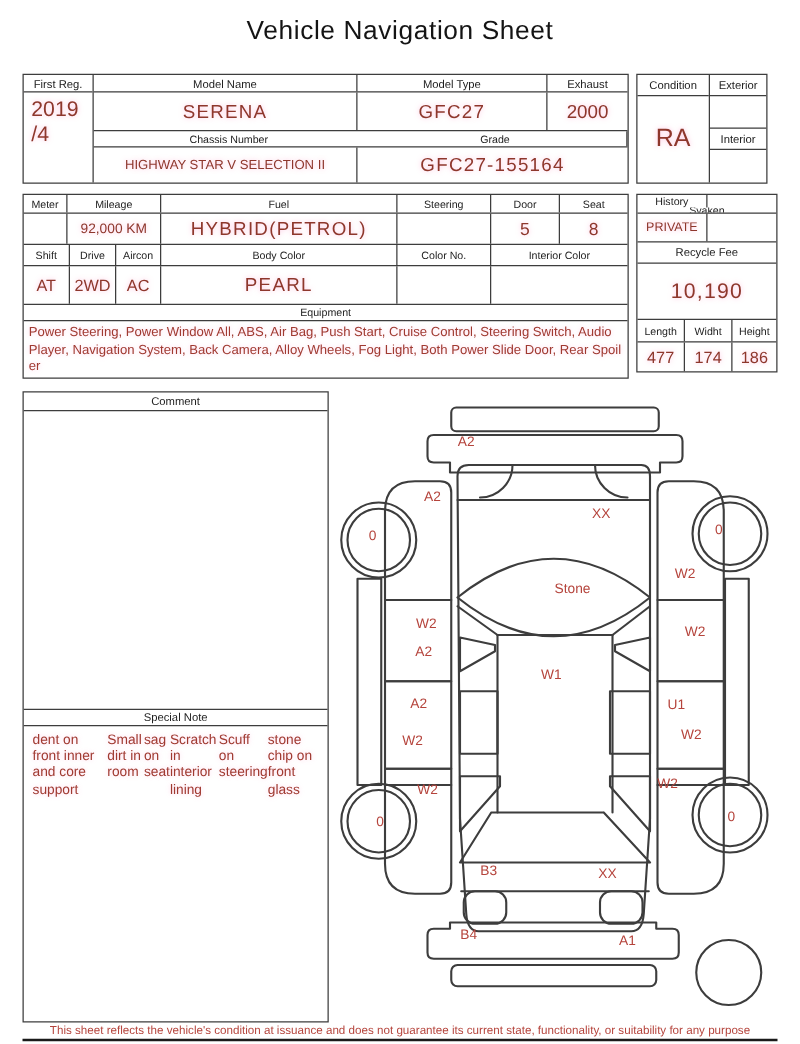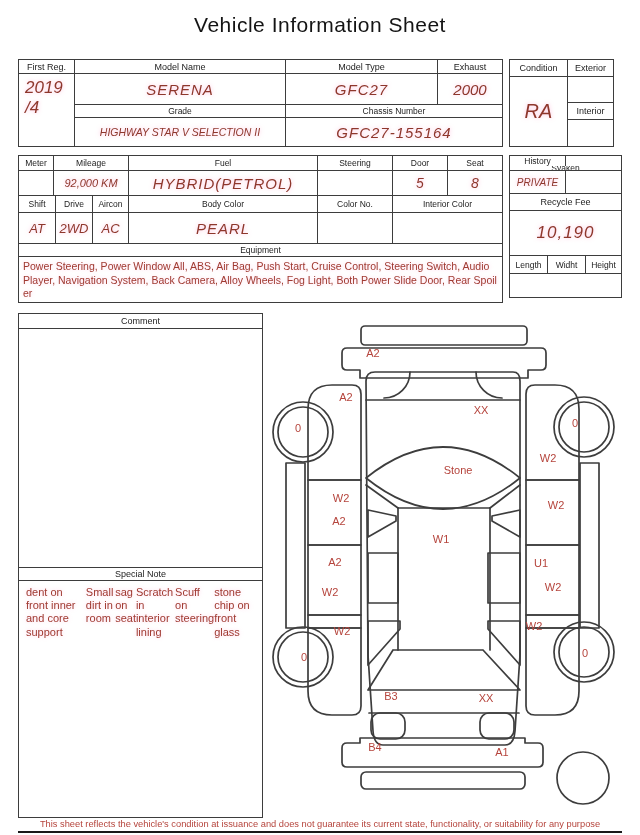--- a/index.html
+++ b/index.html
@@ -19,21 +19,21 @@
   .tbl{position:absolute;border:1.6px solid var(--line);background:#fff;
        display:flex;box-sizing:border-box;}
   .vstack{display:flex;flex-direction:column;box-sizing:border-box;min-width:0;}
   .row{display:flex;border-bottom:1.3px solid var(--line);box-sizing:border-box;min-height:0;}
   .row.last{border-bottom:none;}
   .cl{border-right:1.3px solid var(--line);display:flex;align-items:center;
       justify-content:center;box-sizing:border-box;overflow:hidden;min-width:0;}
   .cl.end{border-right:none;}
   .hd{font-size:9px;color:var(--ink);}
   .hd8{font-size:8.5px;color:var(--ink);}
-  .vl{color:var(--maroon);text-shadow:0 0 4px rgba(255,130,190,.5);font-style:italic;}
+  .vl{color:var(--maroon);text-shadow:0 0 4px rgba(255,130,190,.5);}
   .colsep{border-right:1.3px solid var(--line);}
   .rowline{border-bottom:1.3px solid var(--line);}
 
   .fs10{font-size:10px;} .fs105{font-size:10.5px;} .fs11{font-size:11px;}
   .fs13{font-size:13px;} .fs14{font-size:14px;} .fs15{font-size:15px;}
   .fs17{font-size:17px;} .fs20{font-size:20px;}
 
   #first-reg-value{justify-content:flex-start;align-items:flex-start;
      flex-direction:column;padding:4px 0 0 6px;line-height:20px;}
   #equipment-text{font-size:10.5px;line-height:13.5px;color:var(--red2);
@@ -52,21 +52,21 @@
      fill:none;stroke:var(--line);stroke-width:1.7;stroke-linejoin:round;stroke-linecap:round;}
   #car-svg text{font-family:"Liberation Sans",sans-serif;font-size:11px;
      fill:var(--red3);text-anchor:middle;stroke:none;}
   .ls1{letter-spacing:1px;}
 </style>
 </head>
 <body>
 
 <div id="sheet">
 
-  <div id="title">Vehicle Information Sheet</div>
+  <div id="title">Vehicle Navigation Sheet</div>
 
   <div class="tbl" style="left:18px;top:59px;width:485px;height:88px;">
     <div class="vstack colsep" style="width:56px;">
       <div class="cl end hd rowline" style="height:14px;">First Reg.</div>
       <div class="cl end vl fs17" id="first-reg-value" style="flex:1;">
         <span>2019</span>
         <span>/4</span>
       </div>
     </div>
     <div class="vstack" style="flex:1;">
@@ -74,22 +74,22 @@
         <div class="cl hd" style="width:211px;">Model Name</div>
         <div class="cl hd" style="width:152px;">Model Type</div>
         <div class="cl end hd" style="flex:1;">Exhaust</div>
       </div>
       <div class="row" style="height:31px;">
         <div class="cl vl fs15 ls1" style="width:211px;">SERENA</div>
         <div class="cl vl fs15 ls1" style="width:152px;">GFC27</div>
         <div class="cl end vl fs15" style="flex:1;">2000</div>
       </div>
       <div class="row" style="height:13px;">
+        <div class="cl end hd8" style="flex:1;">Chassis Number</div>
         <div class="cl hd8" style="width:211px;">Grade</div>
-        <div class="cl end hd8" style="flex:1;">Chassis Number</div>
       </div>
       <div class="row last" style="flex:1;">
         <div class="cl vl fs105" style="width:211px;">HIGHWAY STAR V SELECTION II</div>
         <div class="cl end vl fs15 ls1" style="flex:1;">GFC27-155164</div>
       </div>
     </div>
   </div>
 
   <div class="tbl" style="left:509px;top:59px;width:105px;height:88px;">
     <div class="vstack colsep" style="width:58px;">
@@ -157,20 +157,25 @@
     <div class="row" style="height:17px;">
       <div class="cl end hd" style="flex:1;">Recycle Fee</div>
     </div>
     <div class="row" style="height:45px;">
       <div class="cl end vl fs17 ls1" style="flex:1;">10,190</div>
     </div>
     <div class="row" style="height:18px;">
       <div class="cl hd8" style="width:38px;">Length</div>
       <div class="cl hd8" style="width:38px;">Widht</div>
       <div class="cl end hd8" style="flex:1;">Height</div>
+    </div>
+    <div class="row last" style="flex:1;">
+      <div class="cl vl fs13" style="width:38px;">477</div>
+      <div class="cl vl fs13" style="width:38px;">174</div>
+      <div class="cl end vl fs13" style="flex:1;">186</div>
     </div>
   </div>
 
   <div class="tbl vstack" style="left:18px;top:313px;width:245px;height:505px;flex-direction:column;justify-content:space-between;">
     <div class="row cl end hd" style="height:15px;border-right:none;">Comment</div>
     <div class="row" style="height:239px;"></div>
     <div class="row cl end hd" style="height:13px;border-right:none;">Special Note</div>
     <div class="row last" id="special-notes">
         <div>dent on front inner and core support</div>
         <div>Small dirt in room</div>

